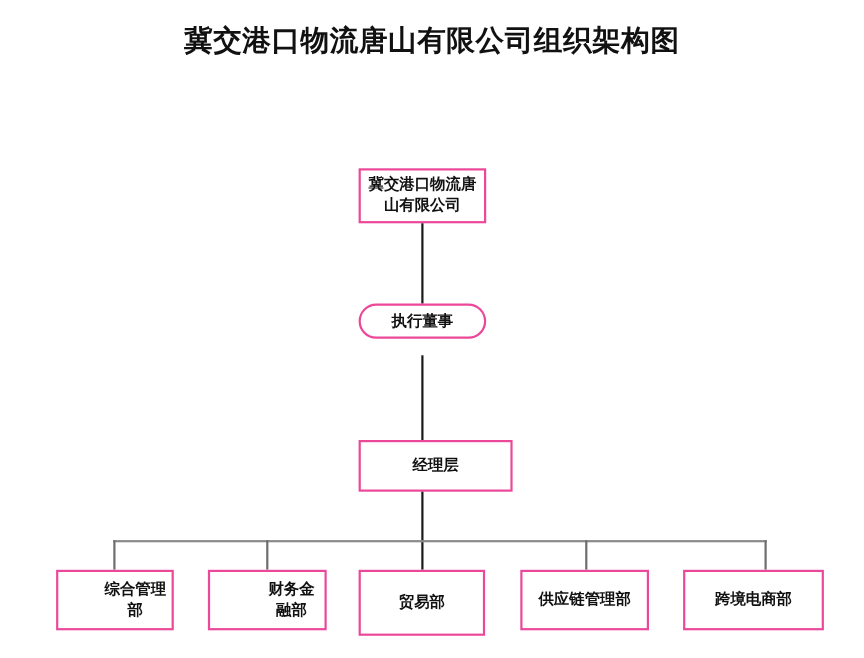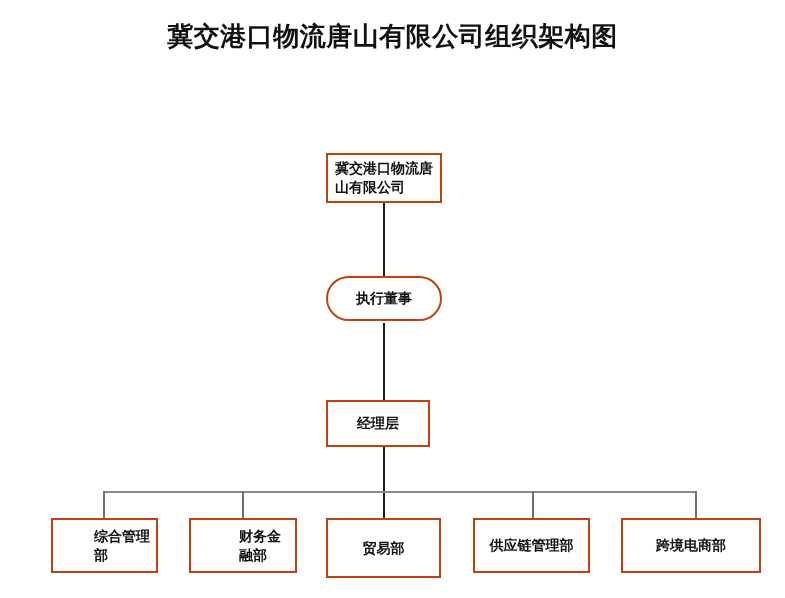--- a/index.html
+++ b/index.html
@@ -26,25 +26,26 @@
     text-align: center;
     font-size: 26px;
     font-weight: bold;
     color: #111111;
     letter-spacing: 0.5px;
     line-height: 34px;
   }
   .node-box {
     position: absolute;
     box-sizing: border-box;
-    border: 2px solid #c2410c;
+    border: 2px solid #ec4899;
     background: #ffffff;
     display: flex;
     align-items: center;
     justify-content: center;
+    text-align: center;
     font-size: 14px;
     font-weight: bold;
     color: #111111;
     line-height: 19px;
     padding: 2px 4px;
     white-space: pre-line;
   }
   .connector-v {
     position: absolute;
     width: 2px;
@@ -65,38 +66,38 @@
 
 <div id="chart-root">
 
   <div class="chart-title">冀交港口物流唐山有限公司组织架构图</div>
 
   <div class="node-box" style="left:326px; top:153px; width:116px; height:50px;">冀交港口物流唐
 山有限公司</div>
 
   <div class="connector-v" style="left:383px; top:203px; height:73px;"></div>
 
-  <div class="node-box" style="left:326px; top:276px; width:116px; height:45px;border-radius:23px;">执行董事</div>
+  <div class="node-box" style="left:326px; top:276px; width:116px; height:32px;border-radius:23px;">执行董事</div>
 
   <div class="connector-v" style="left:383px; top:323px; height:77px;"></div>
 
-  <div class="node-box" style="left:326px; top:400px; width:104px; height:47px;">经理层</div>
+  <div class="node-box" style="left:326px; top:400px; width:140px; height:47px;">经理层</div>
 
   <div class="connector-v" style="left:383px; top:447px; height:71px;"></div>
 
   <div class="connector-h" style="left:103px; top:491px; width:594px;"></div>
 
   <div class="connector-v branch" style="left:103px; top:491px; height:27px;"></div>
   <div class="connector-v branch" style="left:242px; top:491px; height:27px;"></div>
   <div class="connector-v branch" style="left:532px; top:491px; height:27px;"></div>
   <div class="connector-v branch" style="left:695px; top:491px; height:27px;"></div>
 
   <div class="node-box" style="left:51px; top:518px; width:107px; height:55px;padding-left:41px;">综合管理部</div>
 
   <div class="node-box" style="left:189px; top:518px; width:108px; height:55px;padding-left:48px;">财务金融部</div>
 
   <div class="node-box" style="left:326px; top:518px; width:115px; height:60px;">贸易部</div>
 
   <div class="node-box" style="left:473px; top:518px; width:117px; height:55px;">供应链管理部</div>
 
-  <div class="node-box" style="left:621px; top:518px; width:140px; height:55px;">跨境电商部</div>
+  <div class="node-box" style="left:621px; top:518px; width:128px; height:55px;">跨境电商部</div>
 
 </div>
 
 </body></html>

